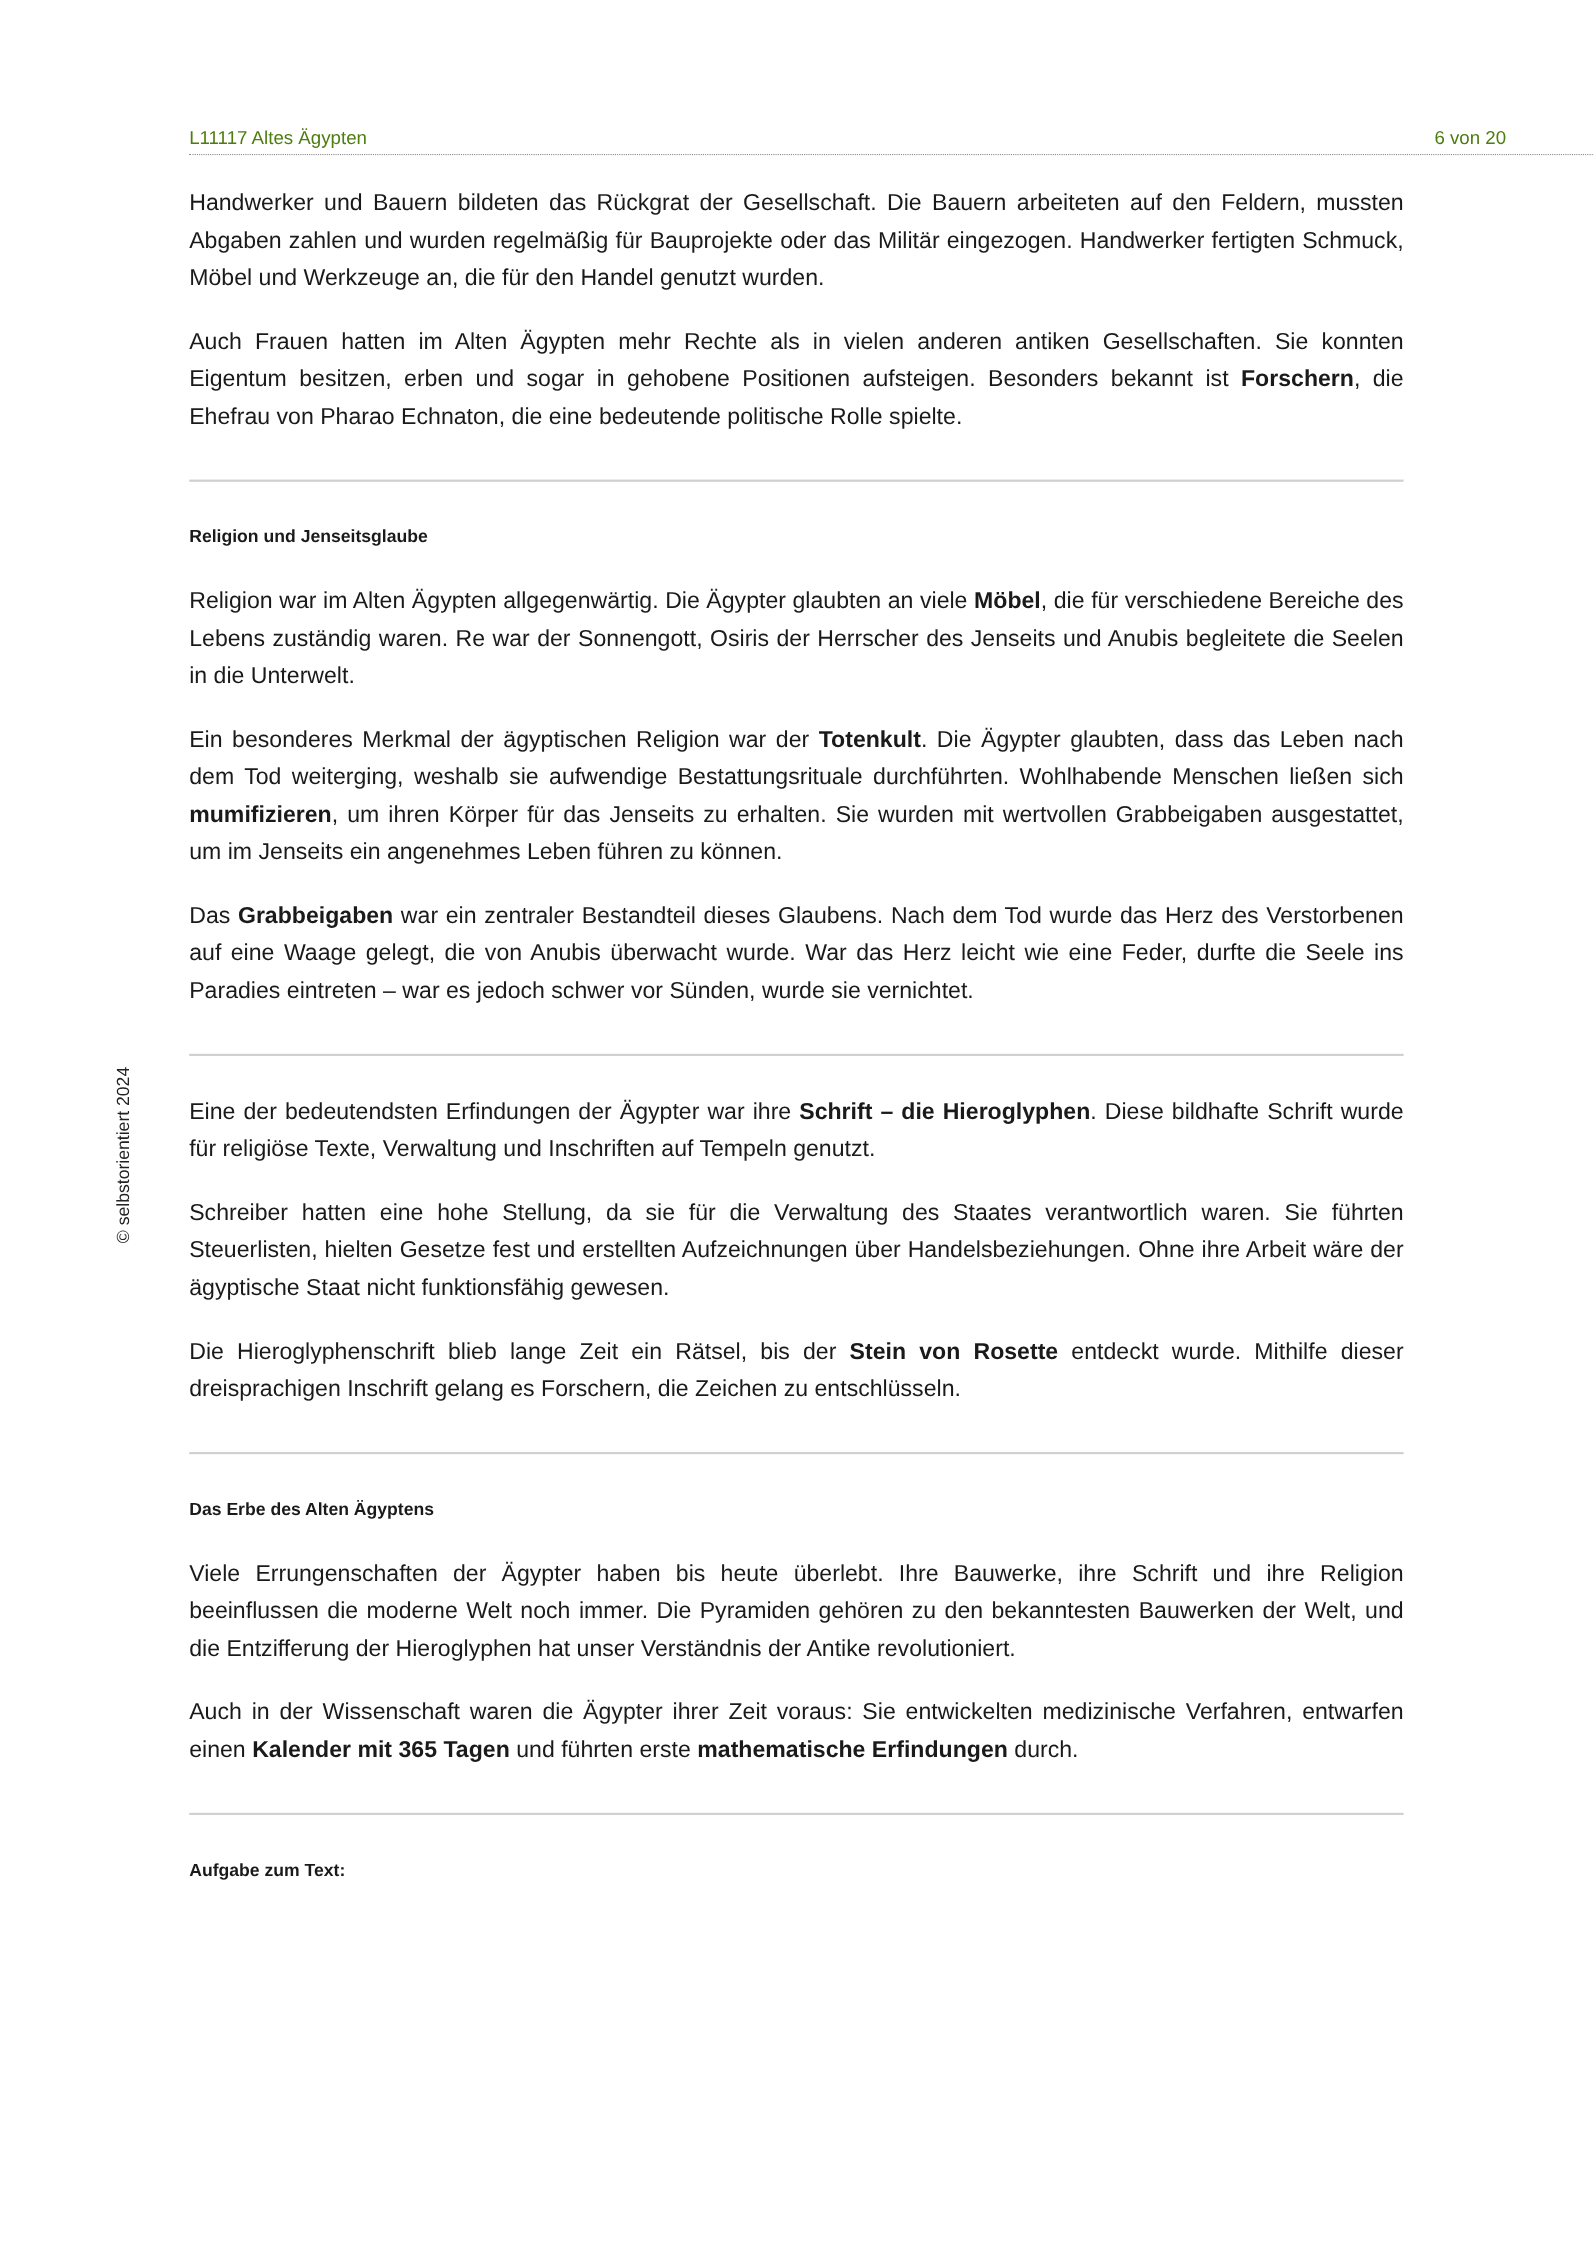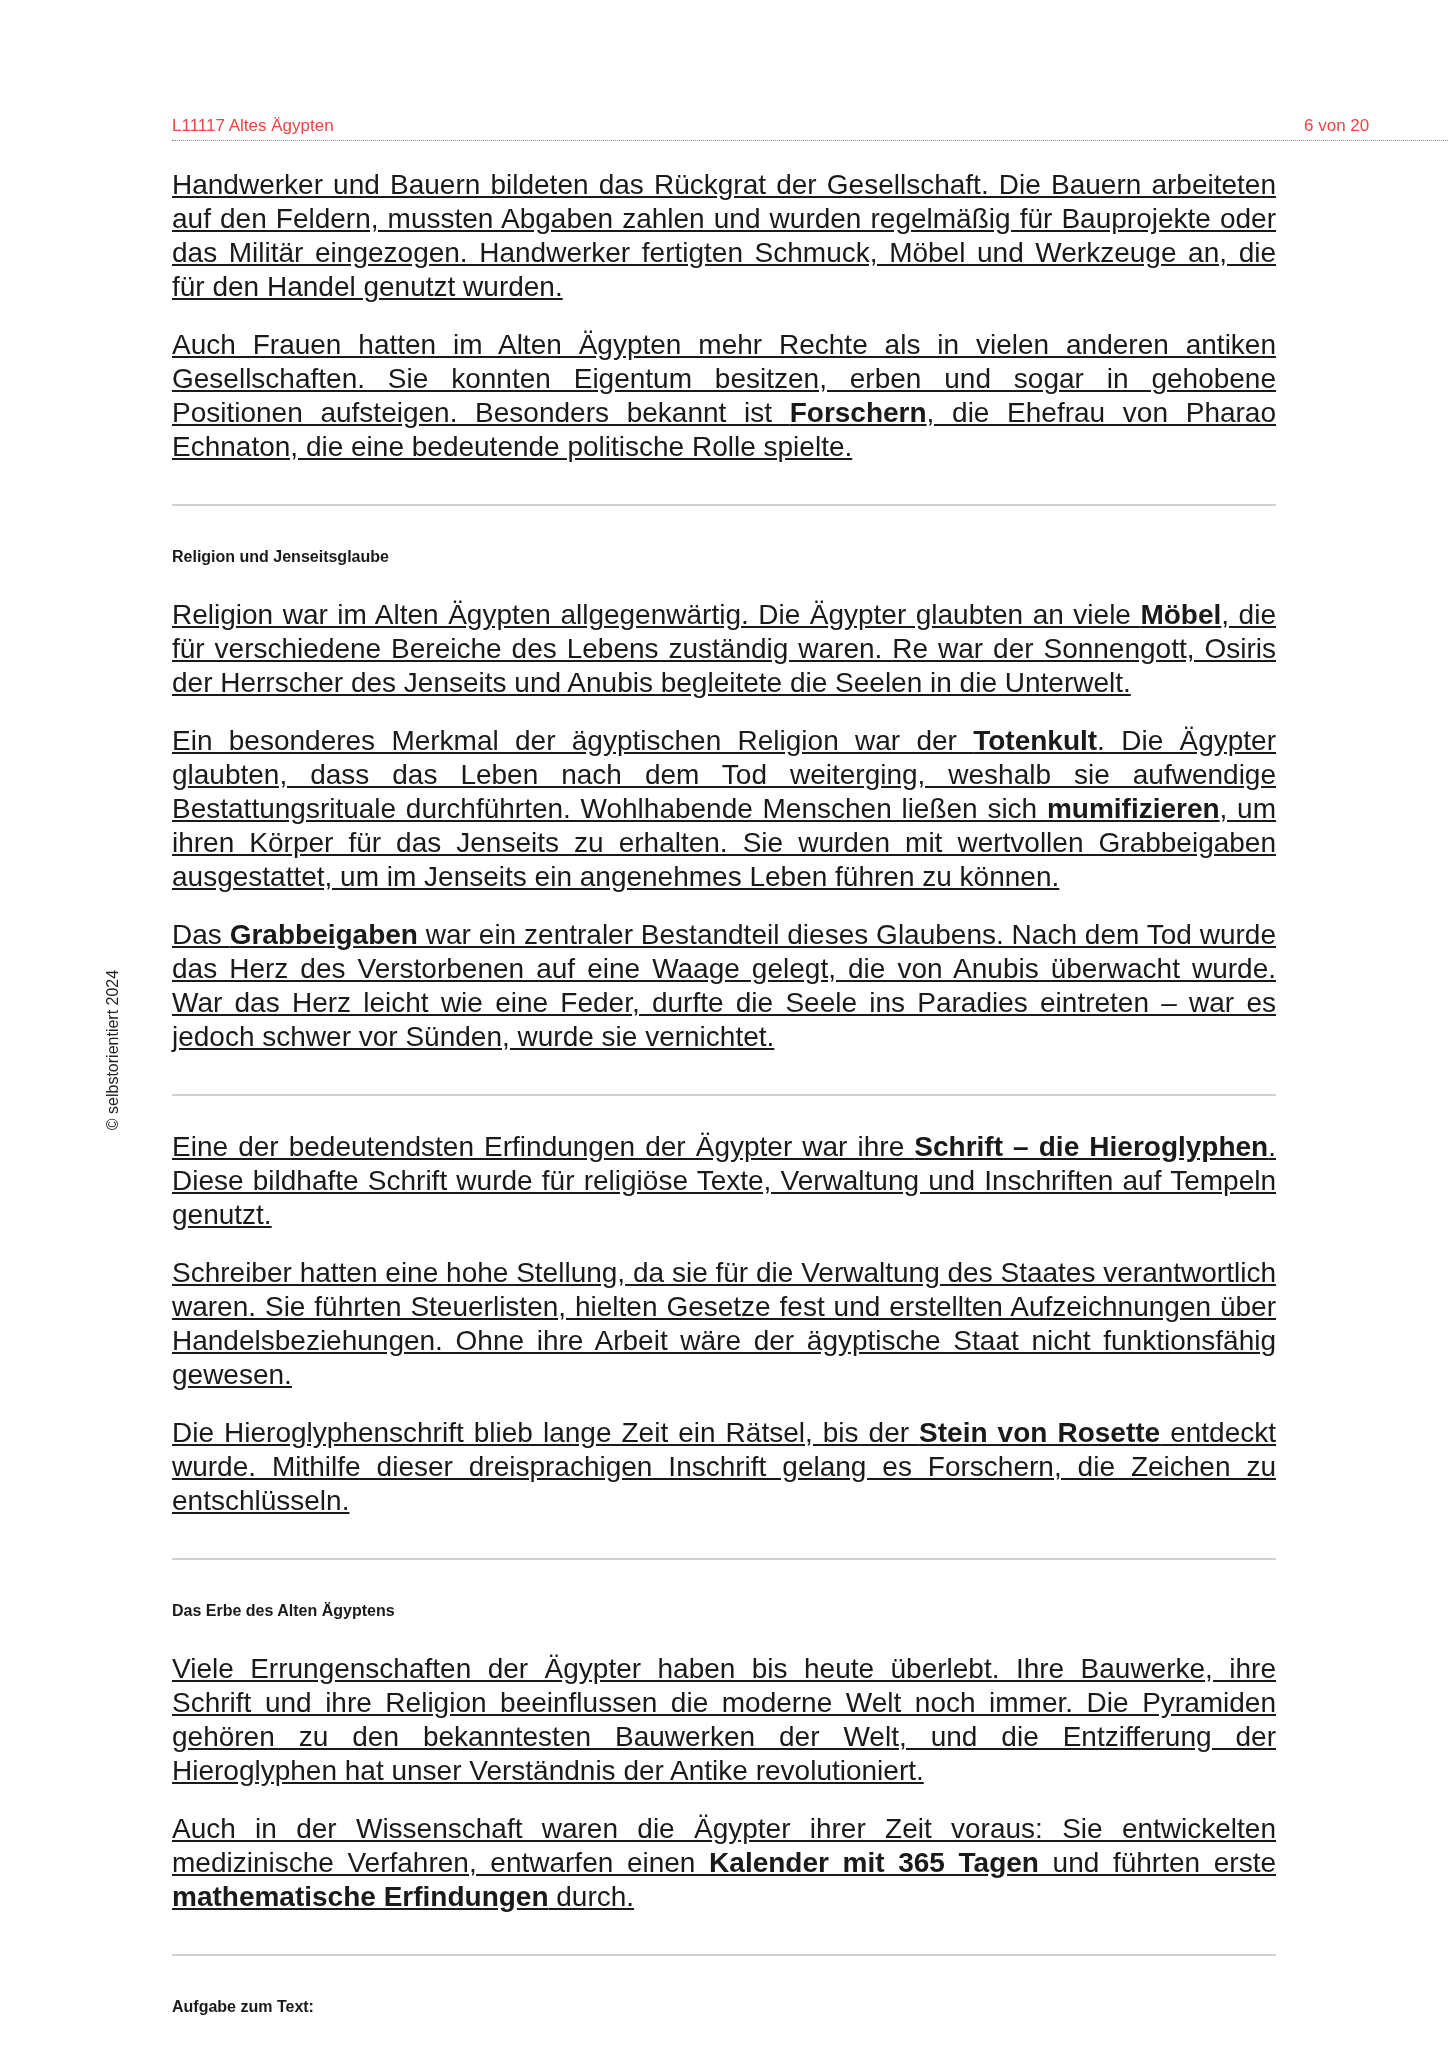--- a/index.html
+++ b/index.html
@@ -1,26 +1,26 @@
 <!DOCTYPE html>
 <html><head>
 <meta charset="utf-8">
 <style>
   html, body { margin: 0; padding: 0; background: #ffffff; }
   body { width: 1448px; height: 2048px; position: relative; overflow: hidden;
          font-family: "Liberation Sans", sans-serif; color: #1a1a1a; }
   .page { position: absolute; left: 0; top: 0; width: 1448px; height: 2048px; }
   .header { position: absolute; left: 172px; top: 116px; width: 1276px; height: 24px;
-            border-bottom: 1px dotted #8a8a8a; font-size: 17px; color: #ef4444; }
+            border-bottom: 1px dotted #8a8a8a; font-size: 17px; color: #4d7c0f; }
   .header .title { position: absolute; left: 0; top: 0; }
   .header .pageno { position: absolute; left: 1132px; top: 0; }
   .side-note { position: absolute; left: 113px; top: 1050px; transform: translate(-50%, -50%) rotate(-90deg);
                white-space: nowrap; font-size: 16px; color: #222; }
   .content { position: absolute; left: 172px; top: 168px; width: 1104px; }
-  p { margin: 0 0 24px 0; font-size: 28px; line-height: 34px; text-align: justify; text-decoration: underline; }
+  p { margin: 0 0 24px 0; font-size: 21px; line-height: 34px; text-align: justify; }
   .section-title { font-weight: bold; font-size: 16px; line-height: 34px; margin: 0 0 24px 0; }
   hr.divider { border: 0; border-top: 2px solid #d0d0d0; margin: 40px 0 34px 0; height: 0; }
   b { font-weight: bold; }
 </style>
 </head>
 <body>
 
 <div class="page">
 
   <div class="header">

